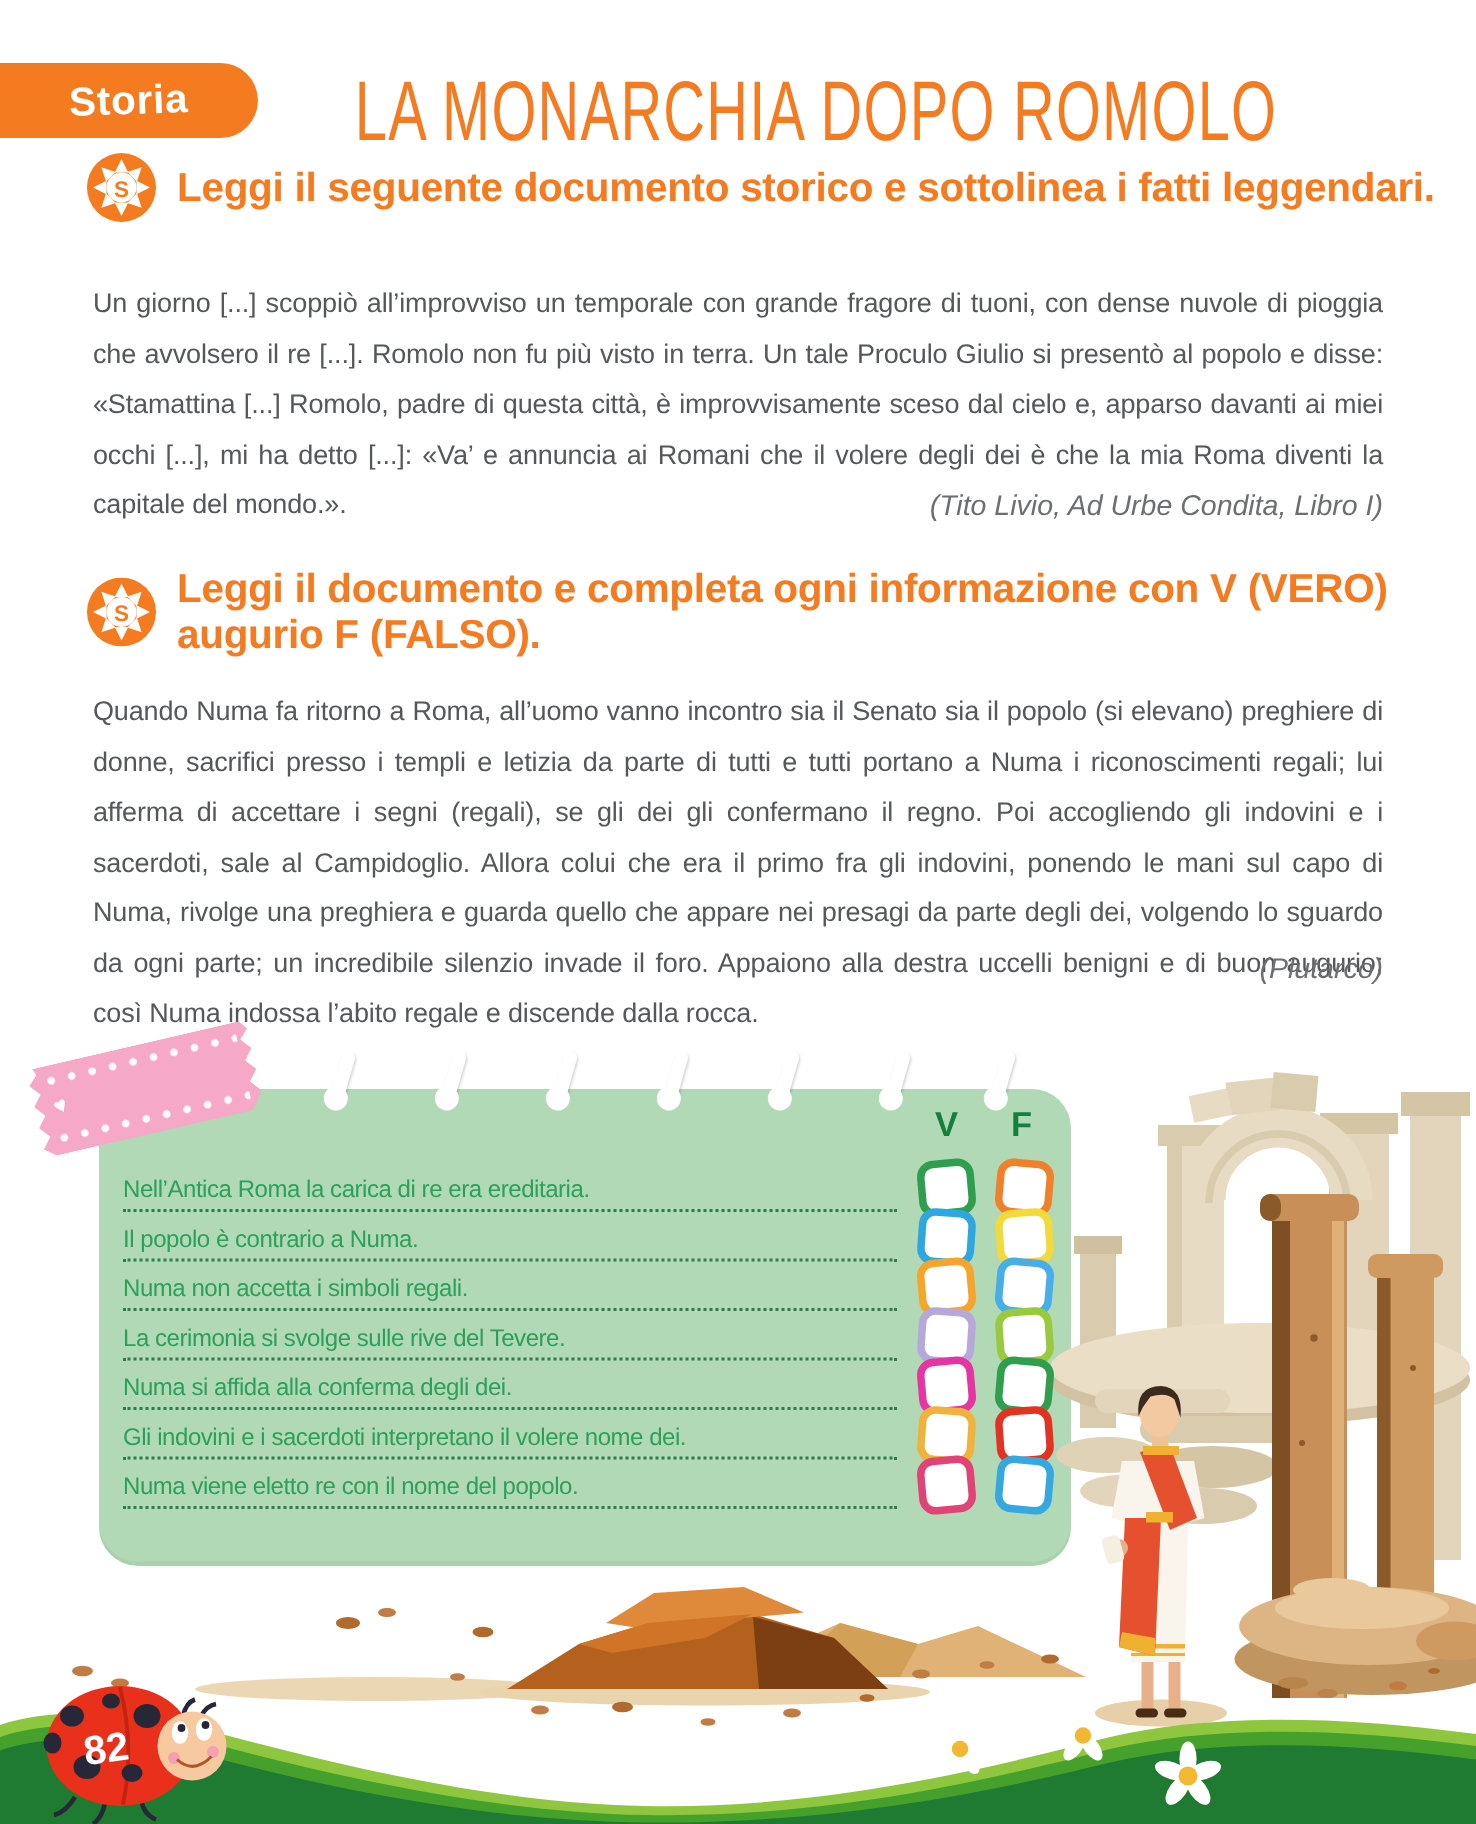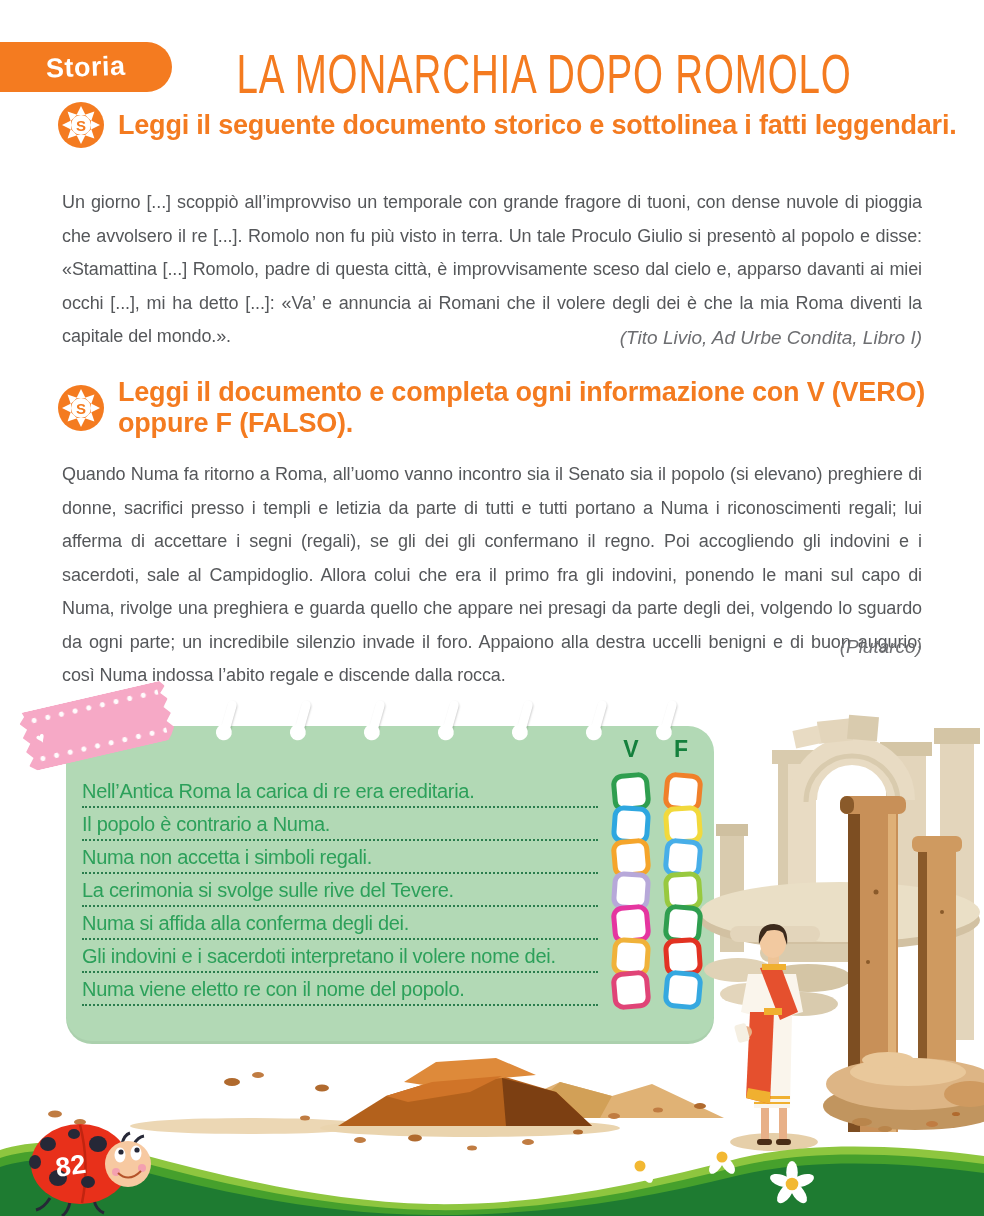--- a/index.html
+++ b/index.html
@@ -46,21 +46,21 @@
   .tape .dots.top { top:7px; } .tape .dots.bottom { bottom:7px; }
   .tape .heart { position:absolute; left:13px; top:20px; color:#fff; font-size:15px;
                  transform:rotate(-14deg); }
 
   .vf-head { position:absolute; top:736px; width:44px; text-align:center; color:#15803d;
              font-weight:bold; font-size:23px; z-index:4; }
   #head-v { left:609px; } #head-f { left:659px; }
 
   .vf-rows { position:absolute; left:82px; top:776px; width:516px; z-index:4; }
   .vf-row { position:relative; height:33px; }
-  .vf-row .txt { position:absolute; left:0; right:0; bottom:1px; color:#2ca05a; font-size:20px;
+  .vf-row .txt { position:absolute; left:0; right:0; bottom:1px; color:#2ca05a; font-size:16px;
                  letter-spacing:-.3px; white-space:nowrap; border-bottom:2px dotted #2a7d4d;
                  padding-bottom:3px; }
   .box { position:absolute; width:38px; height:38px; box-sizing:border-box; background:#fff;
          border:5px solid #999; border-radius:11px; top:-3px; }
   .box.v { left:530px; } .box.f { left:582px; }
   .vf-row:nth-child(odd)  .box.v { transform:rotate(-5deg); }
   .vf-row:nth-child(even) .box.v { transform:rotate(4deg); }
   .vf-row:nth-child(odd)  .box.f { transform:rotate(5deg); }
   .vf-row:nth-child(even) .box.f { transform:rotate(-4deg); }
 
@@ -112,21 +112,21 @@
         <path d="M23,4 L27.5,13 L18.5,13 Z" transform="rotate(90 23 23)"></path>
         <path d="M23,4 L27.5,13 L18.5,13 Z" transform="rotate(135 23 23)"></path>
         <path d="M23,4 L27.5,13 L18.5,13 Z" transform="rotate(180 23 23)"></path>
         <path d="M23,4 L27.5,13 L18.5,13 Z" transform="rotate(225 23 23)"></path>
         <path d="M23,4 L27.5,13 L18.5,13 Z" transform="rotate(270 23 23)"></path>
         <path d="M23,4 L27.5,13 L18.5,13 Z" transform="rotate(315 23 23)"></path>
       </g>
       <circle cx="23" cy="23" r="10" fill="#fff"></circle>
       <text x="23" y="29" text-anchor="middle" font-size="15" font-weight="bold" fill="#f47b20">S</text>
     </svg>
-    <span class="instr">Leggi il documento e completa ogni informazione con V (VERO) oppure F (FALSO).</span>
+    <span class="instr">Leggi il documento e completa ogni informazione con V (VERO) augurio F (FALSO).</span>
   </div>
 
   <p class="doc-text" id="p2">Quando Numa fa ritorno a Roma, all’uomo vanno incontro sia il Senato sia il popolo (si elevano) preghiere di donne, sacrifici presso i templi e letizia da parte di tutti e tutti portano a Numa i riconoscimenti regali; lui afferma di accettare i segni (regali), se gli dei gli confermano il regno. Poi accogliendo gli indovini e i sacerdoti, sale al Campidoglio. Allora colui che era il primo fra gli indovini, ponendo le mani sul capo di Numa, rivolge una preghiera e guarda quello che appare nei presagi da parte degli dei, volgendo lo sguardo da ogni parte; un incredibile silenzio invade il foro. Appaiono alla destra uccelli benigni e di buon augurio; così Numa indossa l’abito regale e discende dalla rocca.</p>
   <div class="source" id="src2">(Plutarco)</div>
 
   <svg class="ruins" viewBox="0 0 294 448">
     <g>
       <rect x="30" y="120" width="24" height="120" fill="#d9cbae"></rect>
       <rect x="26" y="112" width="32" height="12" fill="#cfc0a0"></rect>
       <rect x="250" y="28" width="34" height="300" fill="#e3d5bb"></rect>

